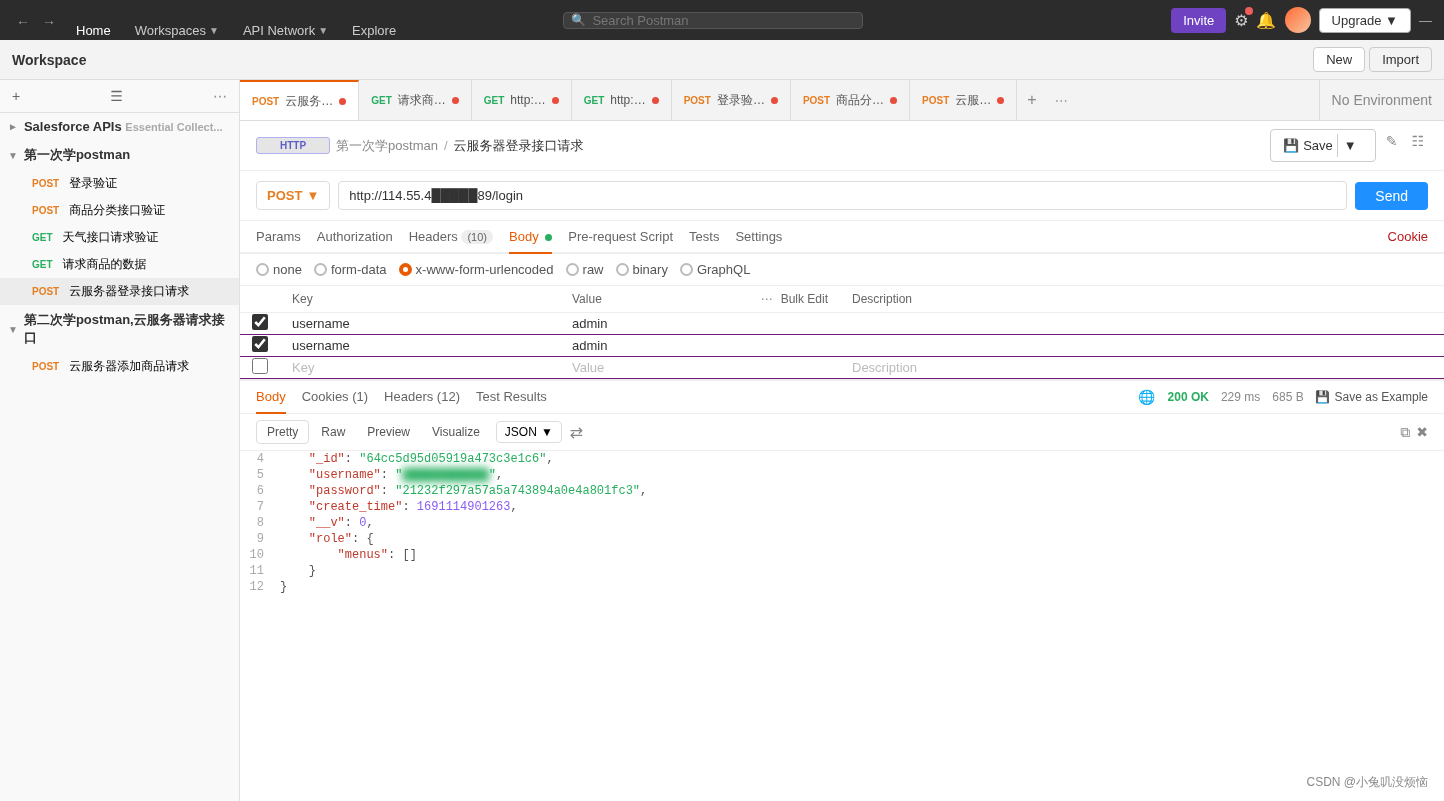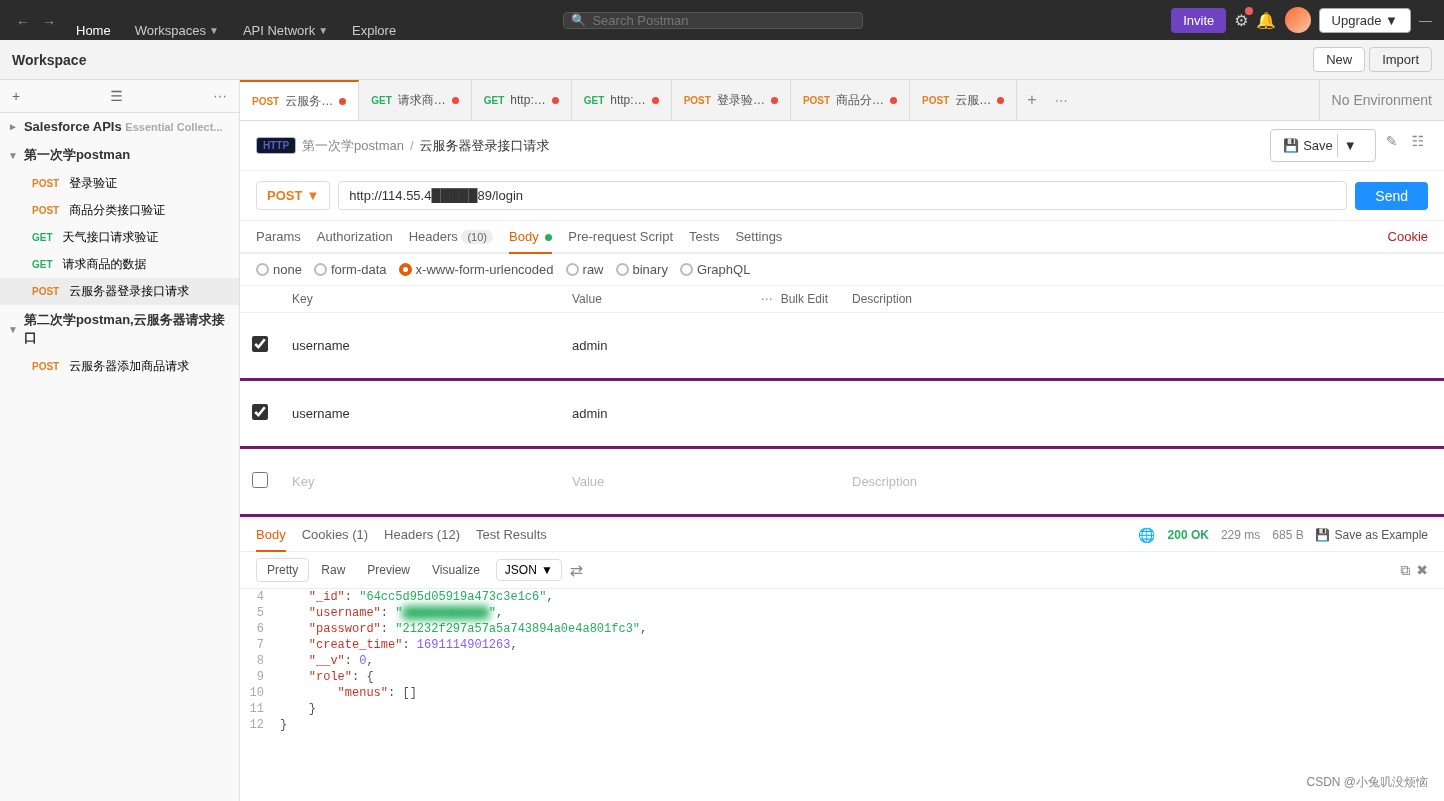--- a/index.html
+++ b/index.html
@@ -64,21 +64,21 @@
     .tab.active { background: #fff; border-top: 2px solid #e85d04; }
     .tab-dot { width: 7px; height: 7px; border-radius: 50%; }
     .tab-dot.red { background: #e74c3c; }
     .tab-plus { padding: 0 10px; font-size: 16px; color: #888; cursor: pointer; }
     .tab-more { padding: 0 8px; color: #888; cursor: pointer; }
     .no-env { margin-left: auto; padding: 0 12px; color: #888; font-size: 14px; border-left: 1px solid #ddd; height: 100%; display: flex; align-items: center; }
 
     
     .request-area { background: #fff; padding: 0; }
     .breadcrumb-bar { display: flex; align-items: center; padding: 8px 16px; border-bottom: 1px solid #eee; gap: 6px; }
-    .breadcrumb-icon { background: #0f172a; color: #5b5fc7; font-size: 10px; padding: 2px 6px; border-radius: 3px; font-weight: 700; border: 1px solid #b0b0f0; }
+    .breadcrumb-icon { background: #e5e5e5; color: #5b5fc7; font-size: 10px; padding: 2px 23px; border-radius: 3px; font-weight: 700; border: 1px solid #b0b0f0; }
     .breadcrumb-text { color: #888; font-size: 13px; }
     .breadcrumb-sep { color: #aaa; }
     .breadcrumb-current { color: #333; font-size: 13px; font-weight: 500; }
     .breadcrumb-actions { margin-left: auto; display: flex; gap: 6px; }
     .save-btn { display: flex; align-items: center; gap: 4px; background: #fff; border: 1px solid #ccc; padding: 4px 12px; border-radius: 4px; cursor: pointer; font-size: 13px; color: #333; }
     .save-btn-chevron { border-left: 1px solid #ccc; padding: 4px 6px; cursor: pointer; }
     .edit-icon { color: #888; font-size: 14px; cursor: pointer; padding: 4px; }
 
     
     .url-bar { display: flex; align-items: center; padding: 10px 16px; gap: 8px; border-bottom: 1px solid #eee; }
@@ -98,21 +98,21 @@
     .body-options { display: flex; align-items: center; gap: 12px; padding: 8px 16px; border-bottom: 1px solid #eee; }
     .radio-opt { display: flex; align-items: center; gap: 4px; font-size: 13px; color: #555; cursor: pointer; }
     .radio-circle { width: 13px; height: 13px; border-radius: 50%; border: 2px solid #aaa; display: flex; align-items: center; justify-content: center; }
     .radio-circle.selected { border-color: #e85d04; background: #e85d04; }
     .radio-circle.selected::after { content: ''; width: 5px; height: 5px; border-radius: 50%; background: #fff; }
     .radio-circle.inactive { border-color: #bbb; }
 
     
     .params-table { width: 100%; border-collapse: collapse; }
     .params-table th { text-align: left; padding: 6px 12px; font-size: 12px; color: #666; font-weight: 500; border-bottom: 1px solid #eee; }
-    .params-table td { padding: 23px 12px; border-bottom: 3px solid #701a75; font-size: 13px; }
+    .params-table td { padding: 1px 12px; border-bottom: 1px solid #701a75; font-size: 13px; }
     .params-table td:first-child { width: 40px; text-align: center; }
     .key-col { width: 280px; }
     .val-col { width: 280px; }
     .desc-col { color: #bbb; }
     .checkbox { width: 16px; height: 16px; accent-color: #333; cursor: pointer; }
     .key-cell { color: #333; }
     .val-cell { color: #333; }
     .empty-cell { color: #bbb; }
     .bulk-edit { color: #666; font-size: 12px; cursor: pointer; }
     .dots-menu { color: #888; cursor: pointer; }

